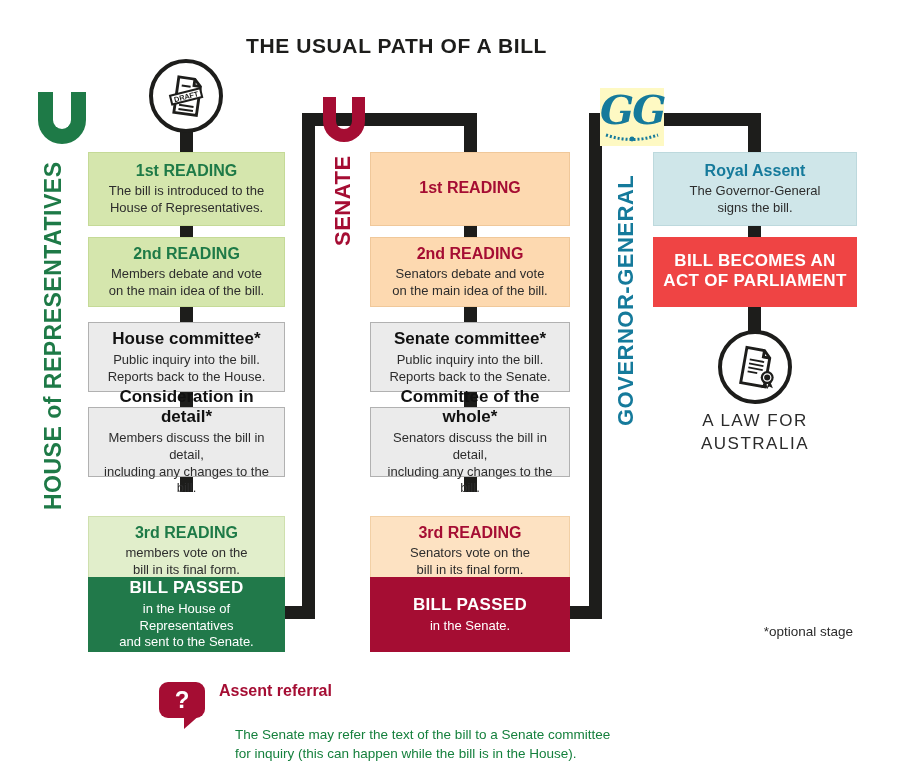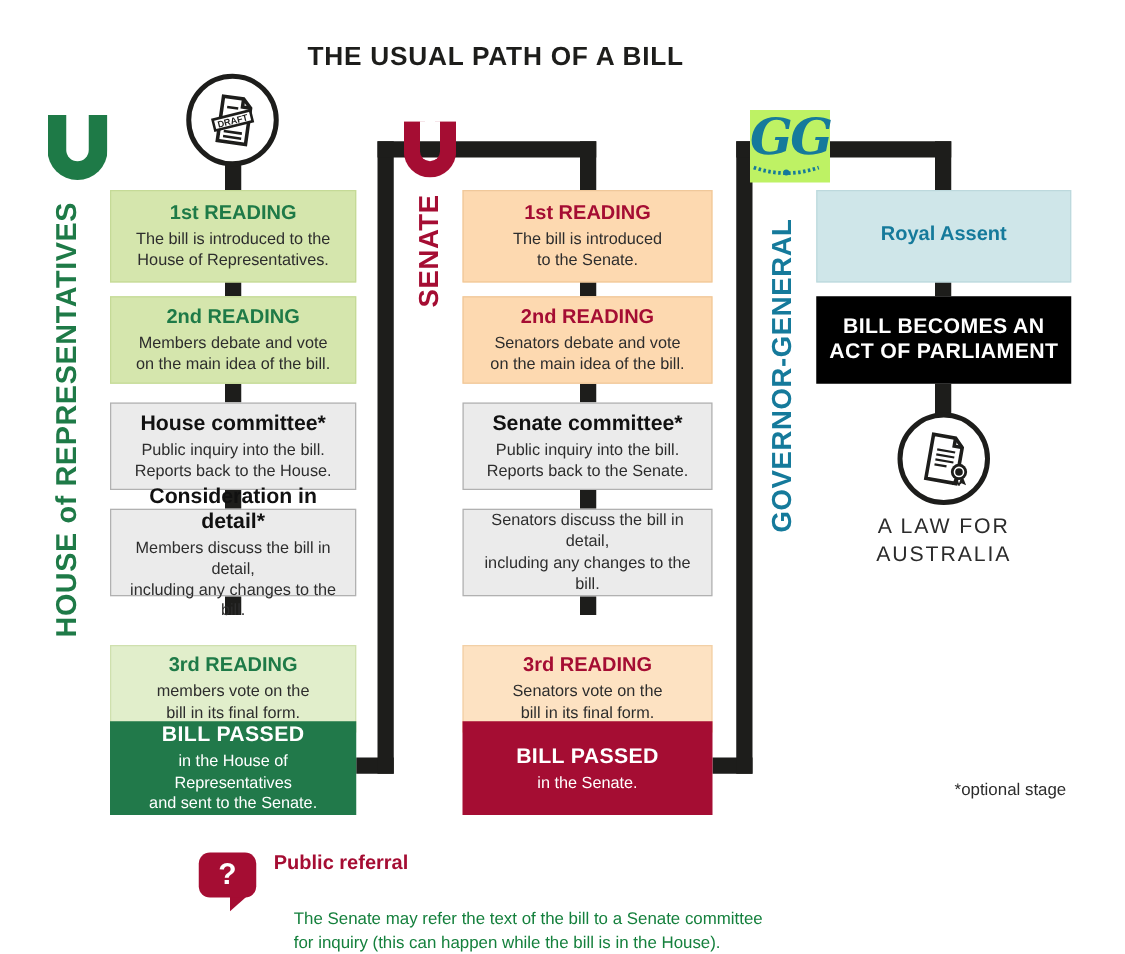--- a/index.html
+++ b/index.html
@@ -29,37 +29,37 @@
   .peach-box{background:#fdd9b0;border:1px solid #f0c89a;}
   .peach-box .bt{color:#a50d33;}
   .peach-lighter{background:#fde2c2;border:1px solid #f2d0a6;}
   .gray-box{background:#ebebeb;border:1.5px solid #b1b1b1;}
   .gray-box .bt{color:#111;font-size:17px;}
   .solid{color:#fff;}
   .solid .bt{color:#fff;font-size:17px;letter-spacing:.3px;}
   .solid .bb{color:#fff;}
   .solid-green{background:#21794a;}
   .solid-red{background:#a50d33;}
-  .solid-teal{background:#000000;}
+  .solid-teal{background:#ef4444;}
   .teal-box{background:#cfe6e9;border:1px solid #bdd9dd;}
   .teal-box .bt{color:#157a9b;}
   
   .house-col{left:88px;width:197px;}
   .senate-col{left:370px;width:200px;}
   .gg-col{left:653px;width:204px;}
   .r1{top:152px;height:74px;} .r2{top:237px;height:70px;}
   .r3{top:322px;height:70px;} .r4{top:407px;height:70px;}
   .r5{top:516px;height:70px;} .r6{top:577px;height:75px;}
   
   .u-shape{position:absolute;z-index:3;box-sizing:border-box;border-top:none!important;}
   #house-u{left:38px;top:92px;width:48px;height:52px;border:15px solid #1e7a47;border-radius:0 0 26px 26px;}
   #senate-u{left:323px;top:97px;width:42px;height:45px;border:13px solid #a50d33;border-radius:0 0 22px 22px;}
   #gg-badge{
-    position:absolute;left:600px;top:88px;width:64px;z-index:3;background:#bef264;
-    text-align:left;line-height:1;padding:2px 0 0 0;
+    position:absolute;left:600px;top:88px;width:64px;z-index:3;background:#fef9c3;
+    text-align:center;line-height:1;padding:2px 0 0 0;
   }
   #gg-badge .gg-text{
     font-family:"DejaVu Serif","Liberation Serif",serif;font-style:italic;font-weight:bold;
     font-size:40px;color:#157a9b;letter-spacing:-2px;
   }
   
   .vlabel{
     position:absolute;writing-mode:vertical-rl;transform:rotate(180deg);
     font-weight:bold;z-index:2;letter-spacing:.5px;text-align:left;
   }
@@ -192,49 +192,50 @@
 bill in its final form.</div>
   </div>
   <div class="box solid solid-green house-col r6">
     <div class="bt">BILL PASSED</div>
     <div class="bb pre">in the House of Representatives
 and sent to the Senate.</div>
   </div>
 
   <div class="box peach-box senate-col r1">
     <div class="bt">1st READING</div>
-    <div class="bb pre">The bill is introduced
-to the Senate.</div>
   </div>
   <div class="box peach-box senate-col r2">
     <div class="bt">2nd READING</div>
     <div class="bb pre">Senators debate and vote
 on the main idea of the bill.</div>
   </div>
   <div class="box gray-box senate-col r3">
     <div class="bt">Senate committee*</div>
     <div class="bb pre">Public inquiry into the bill.
 Reports back to the Senate.</div>
   </div>
   <div class="box gray-box senate-col r4">
+    <div class="bt">Committee of the whole*</div>
     <div class="bb pre">Senators discuss the bill in detail,
 including any changes to the bill.</div>
   </div>
   <div class="box peach-box peach-lighter senate-col r5">
     <div class="bt">3rd READING</div>
     <div class="bb pre">Senators vote on the
 bill in its final form.</div>
   </div>
   <div class="box solid solid-red senate-col r6">
     <div class="bt">BILL PASSED</div>
     <div class="bb pre">in the Senate.</div>
   </div>
 
   <div class="box teal-box gg-col r1">
     <div class="bt">Royal Assent</div>
+    <div class="bb pre">The Governor-General
+signs the bill.</div>
   </div>
   <div class="box solid solid-teal gg-col r2">
     <div class="bt pre">BILL BECOMES AN
 ACT OF PARLIAMENT</div>
   </div>
 
   <div id="law-circle" class="round-icon">
     <svg width="52" height="52" viewBox="0 0 64 64">
       <g transform="rotate(10 32 32)">
         <path d="M18 10 h22 l8 8 v36 h-30 z" fill="#fff" stroke="#1d1d1b" stroke-width="3.5"></path>
@@ -254,17 +255,17 @@
   </div>
   <div id="law-caption" class="pre">A LAW FOR
 AUSTRALIA</div>
 
   <div id="optional-note">*optional stage</div>
 
   <div id="referral-tail"></div>
   <div id="referral-bubble">
     <span>?</span>
   </div>
-  <div id="referral-title">Public referral</div>
+  <div id="referral-title">Assent referral</div>
   <div id="referral-body" class="pre">The Senate may refer the text of the bill to a Senate committee
 for inquiry (this can happen while the bill is in the House).</div>
 
 </div>
 
 </body></html>

